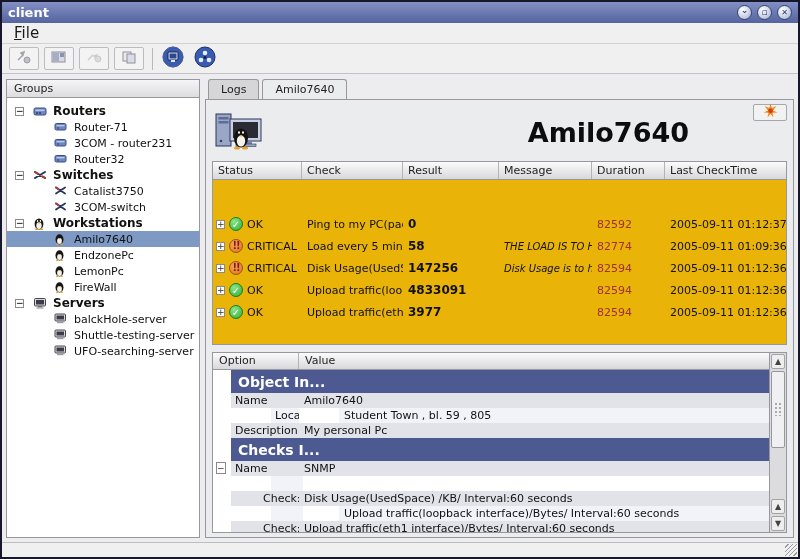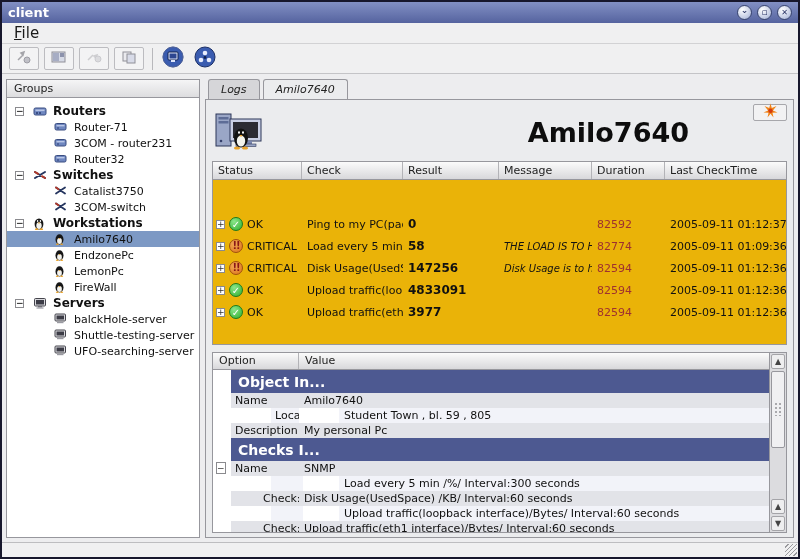--- a/index.html
+++ b/index.html
@@ -42,21 +42,21 @@
   .tree-row.child{ padding-left:47px; font-size:11px; color:#111; }
   .tree-row .expander{ width:9px; height:9px; flex:0 0 auto; border:1px solid #8a8a8e; background:#fff;
        color:#333; font-size:9px; line-height:7px; text-align:center; margin-right:9px;}
   .expander.minus::before{ content:"−"; }
   .ticon{ width:14px; height:13px; flex:0 0 auto; margin-right:6px; display:inline-flex; }
   .tree-row.selected{ background:#7d99c4; }
   
   .right-panel{ flex:1 1 auto; display:flex; flex-direction:column; min-width:0; }
   .tabstrip{ height:20px; flex:0 0 auto; display:flex; padding-left:3px; }
   .tab{ font-size:11px; padding:3px 12px 2px 12px; border:1px solid #97979d; border-bottom:none;
-        border-radius:3px 3px 0 0; background:#d6d6d9; color:#222; margin-right:3px;font-style:italic; }
+        border-radius:3px 3px 0 0; background:#d6d6d9; color:#222; margin-right:3px; }
   .tab.active{ background:#ebecee; position:relative; margin-bottom:-1px; padding-bottom:3px; }
   .tabcontent{ flex:1 1 auto; border:1px solid #97979d; background:#ebecee; display:flex;
                flex-direction:column; padding:5px 6px 4px 6px; position:relative; min-height:0;}
   .host-header{ height:56px; flex:0 0 auto; position:relative; }
   .host-icon{ position:absolute; left:2px; top:6px; }
   .host-title{ text-align:right; padding-right:98px; padding-top:12px; font-size:27px;
                font-weight:bold; color:#0d0d0d; }
   .star-btn{ position:absolute; right:0; top:-1px; width:34px; height:17px; background:#f2f2f3;
              border:1px solid #a7a7ab; border-radius:2px; display:flex; align-items:center; justify-content:center;}
   
@@ -538,21 +538,20 @@
               </div>
 
               <div class="dt-row alt-a">
                 <span class="gutter"><span class="snmp-expander"></span></span>
                 <span class="opt">Name</span>
                 <span class="val">SNMP</span>
               </div>
               <div class="dt-row alt-b">
                 <span class="gutter"></span>
                 <span class="opt check-opt" style="grid-column:2/3;">Check:</span>
-                <span class="val">Load every 5 min /%/  Interval:300 seconds</span>
               </div>
               <div class="dt-row alt-a">
                 <span class="gutter"></span>
                 <span class="opt check-opt">Check:</span>
                 <span class="val">Disk Usage(UsedSpace) /KB/  Interval:60 seconds</span>
               </div>
               <div class="dt-row alt-b">
                 <span class="gutter"></span>
                 <span class="opt check-opt">Check:</span>
                 <span class="val">Upload traffic(loopback interface)/Bytes/  Interval:60 seconds</span>

